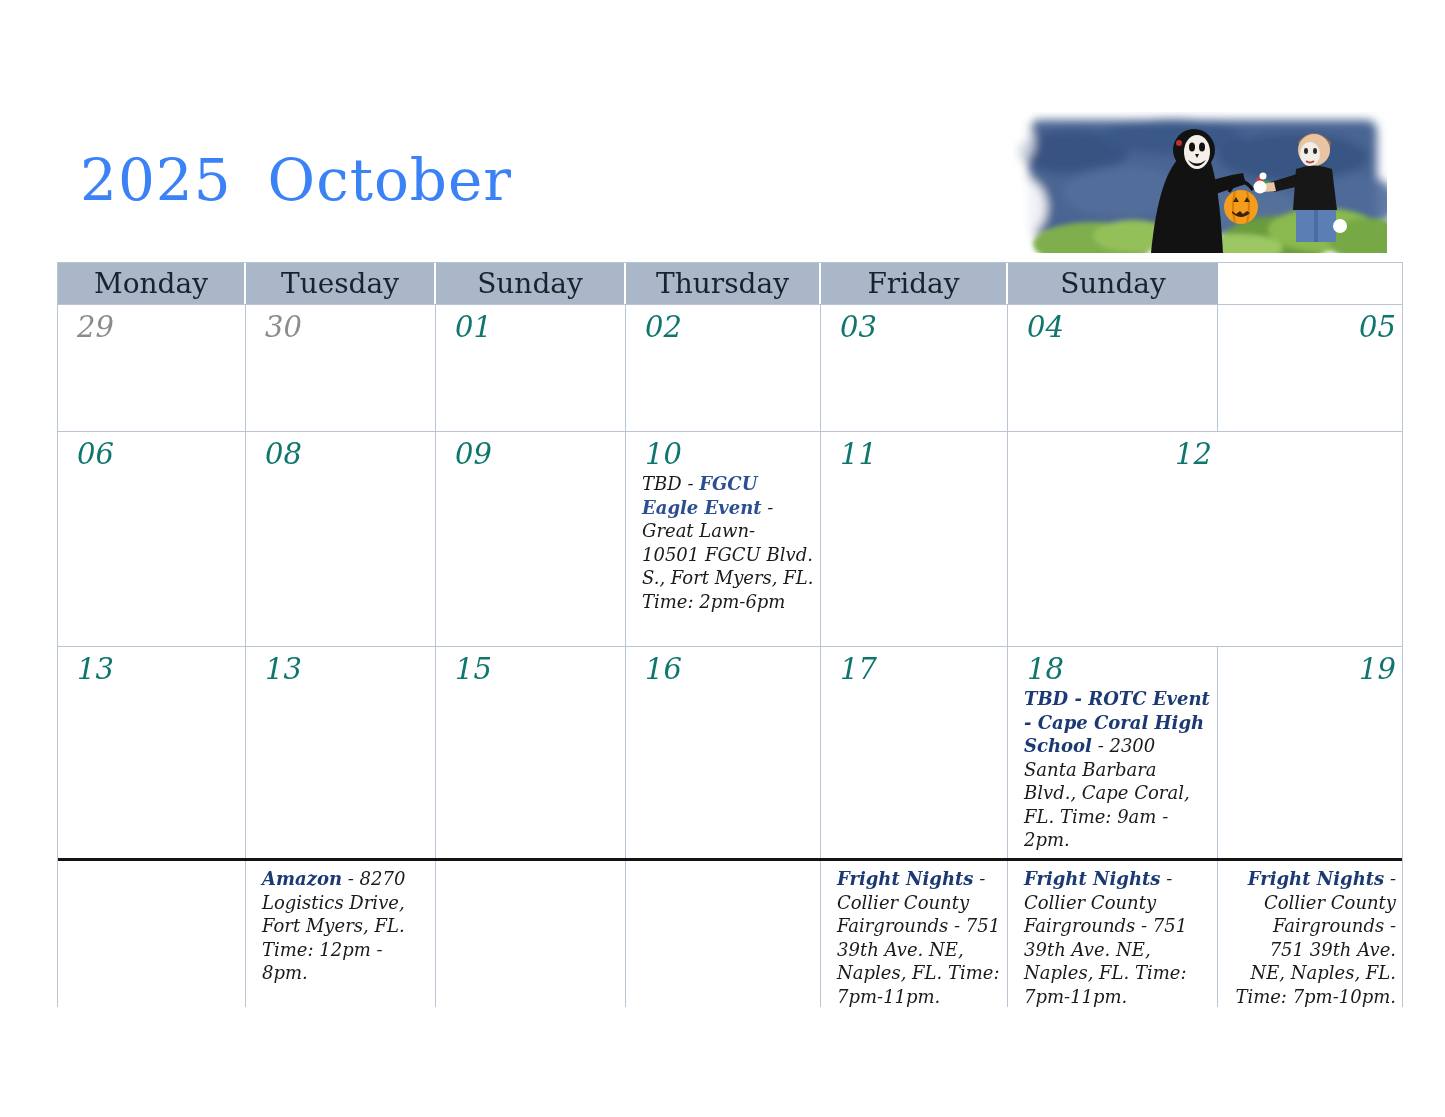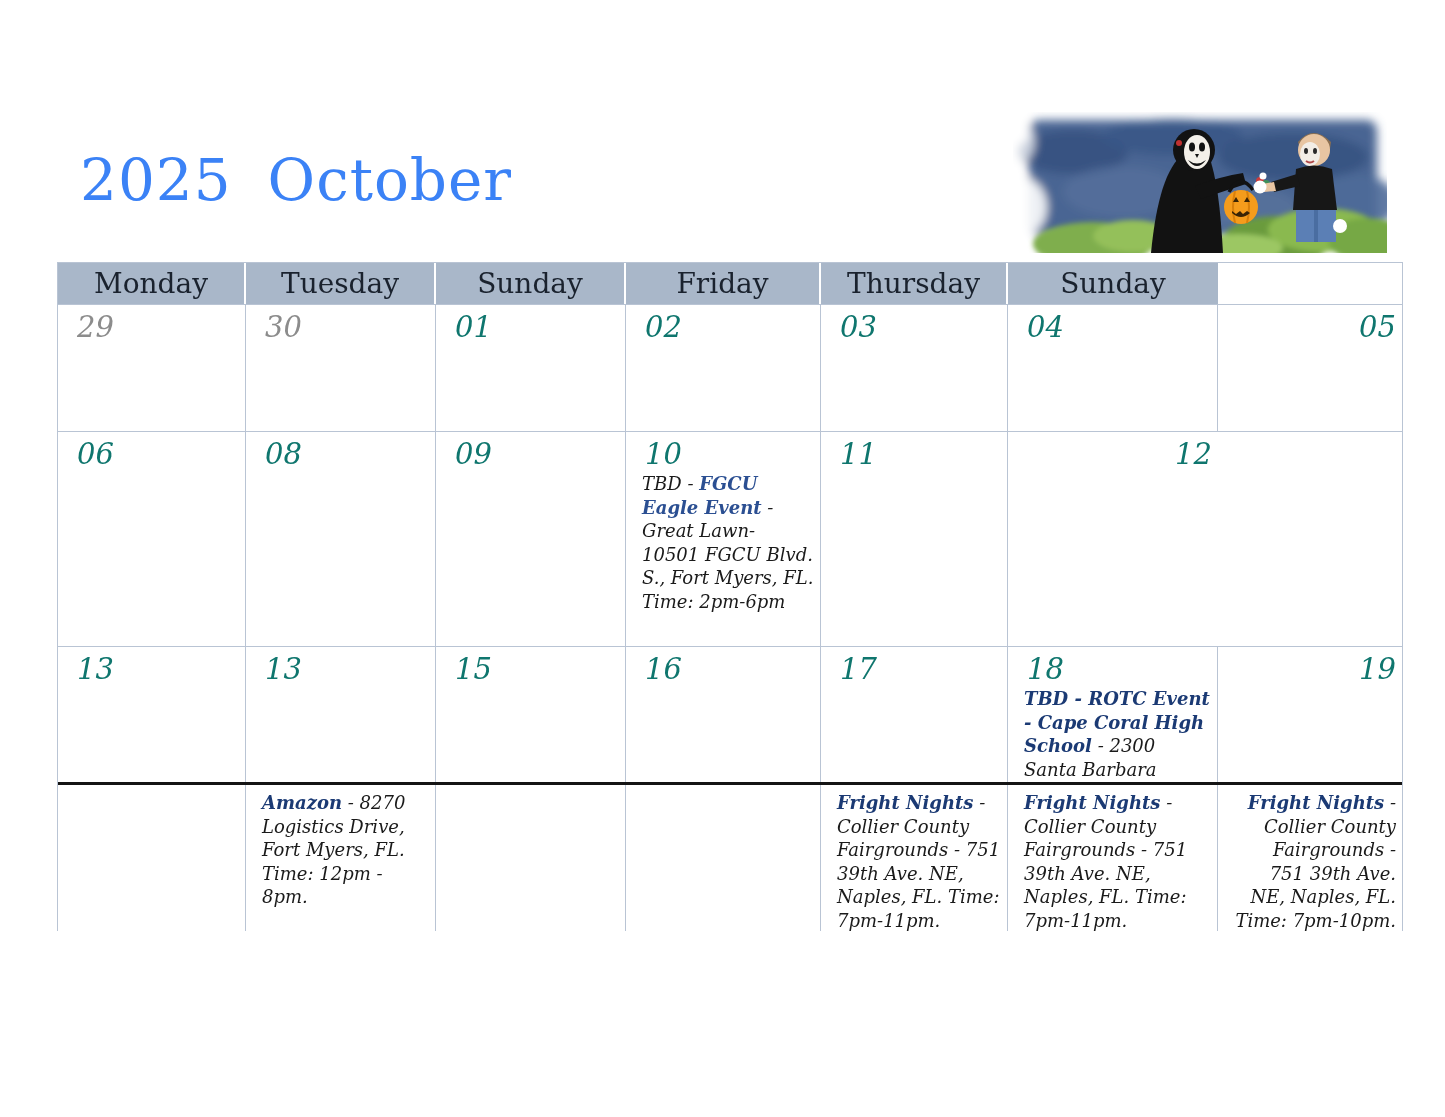--- a/index.html
+++ b/index.html
@@ -59,21 +59,21 @@
   .weekday-cell:last-child{ border-right:none; }
 
   .week-row{
     display:grid;
     grid-template-columns:188px 190px 190px 195px 187px 210px 184px;
     border-top:1px solid var(--grid-line,#b9c4d4);
     box-sizing:border-box;
   }
   .week-row:nth-child(1){ height:127px; }
   .week-row:nth-child(2){ height:215px; }
-  .week-row:nth-child(3){ height:136px; }
+  .week-row:nth-child(3){ height:212px; }
   .week-row:nth-child(4){ height:149px; }
   .week-row.partial{ border-top:3px solid var(--divider-black,#141414); }
 
   .day-cell{
     background:#ffffff;
     border-right:1px solid var(--grid-line,#b9c4d4);
     box-sizing:border-box;
     padding:6px 6px 4px 15px;
     overflow:hidden;
     font-style:italic;
@@ -186,22 +186,22 @@
       <rect x="301" y="98" width="4" height="32" fill="#4a6da1"></rect>
       <circle cx="327" cy="114" r="7" fill="#ffffff"></circle>
     </g>
   </svg>
 
   <div class="calendar">
     <div class="weekday-row" id="weekday-row">
         <div class="weekday-cell">Monday</div>
         <div class="weekday-cell">Tuesday</div>
         <div class="weekday-cell">Sunday</div>
+        <div class="weekday-cell">Thursday</div>
         <div class="weekday-cell">Friday</div>
-        <div class="weekday-cell">Thursday</div>
         <div class="weekday-cell">Sunday</div>
       </div>
     <div id="calendar-weeks">
         <div class="week-row">
           <div class="day-cell muted">
             <div class="date-num">29</div>
           </div>
           <div class="day-cell muted">
             <div class="date-num">30</div>
           </div>

